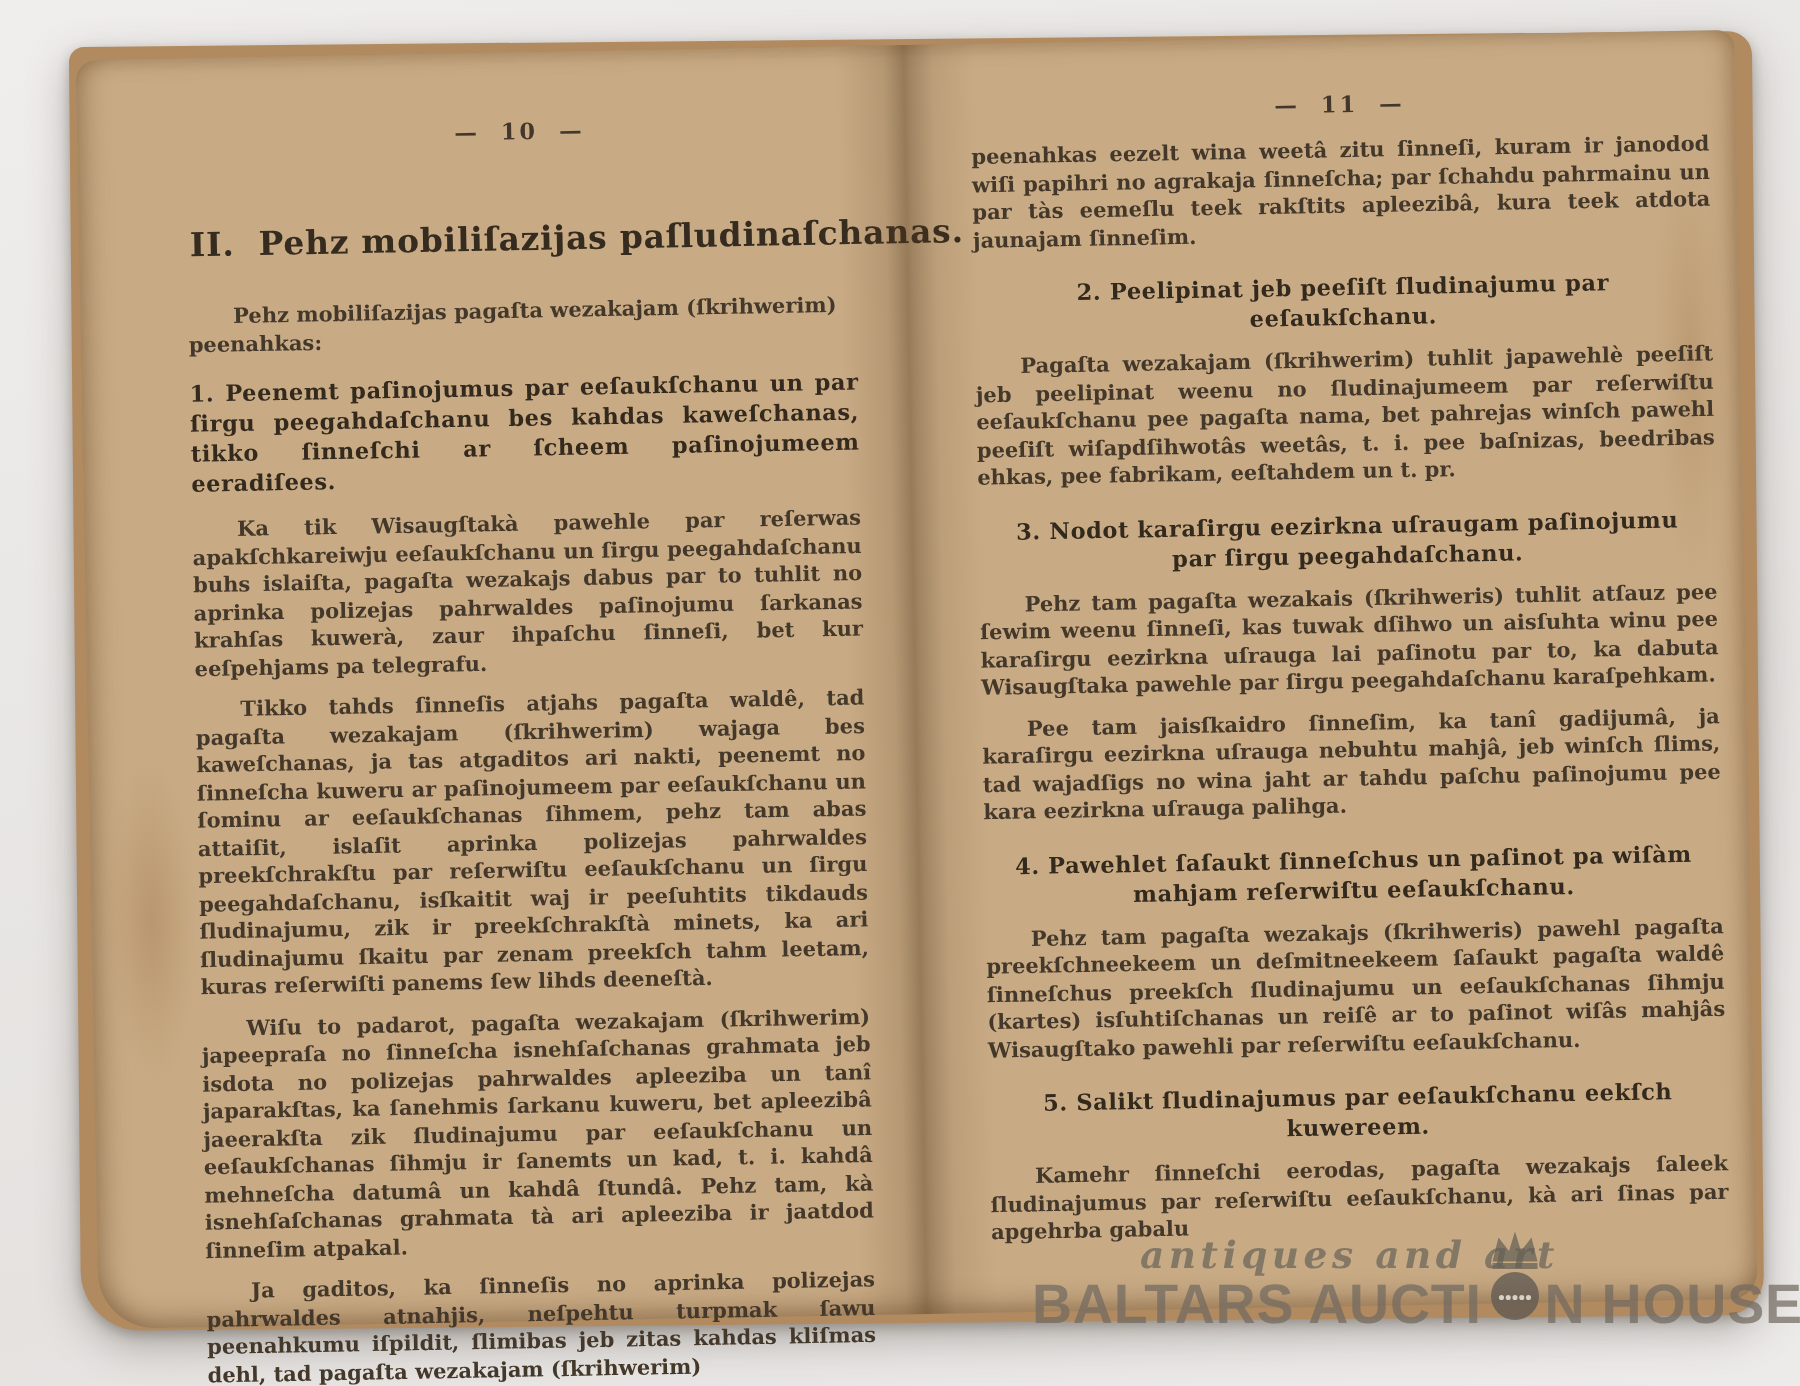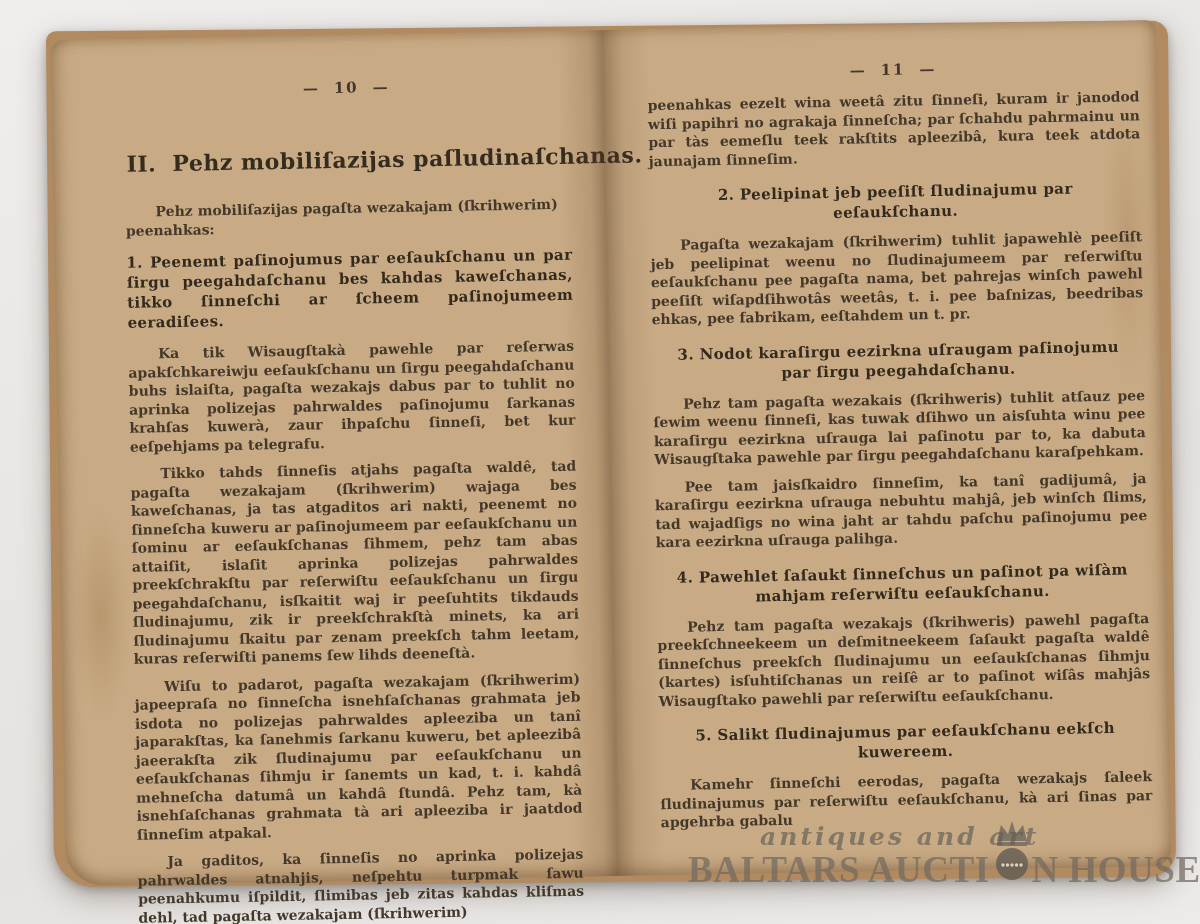--- a/index.html
+++ b/index.html
@@ -82,21 +82,21 @@
   }
 
   
   .watermark{position:absolute;left:688px;top:818px;width:460px;pointer-events:none;}
   .wm-line1{
     font-family:"DejaVu Serif",serif;font-style:italic;font-weight:bold;
     font-size:25px;letter-spacing:3px;color:rgba(112,105,93,0.78);
     margin:4px 0 -4px 72px;
   }
   .wm-line2{
-    font-family:Liberation Serif, serif;font-weight:bold;
+    font-family:Liberation Sans, sans-serif;font-weight:bold;
     font-size:37px;letter-spacing:0.5px;color:rgba(113,106,95,0.72);
     white-space:nowrap;display:flex;align-items:center;
   }
   .wm-logo{display:inline-block;margin:-26px -1px 0 1px;}
 </style>
 </head>
 <body>
 
 <div class="scene">
 

